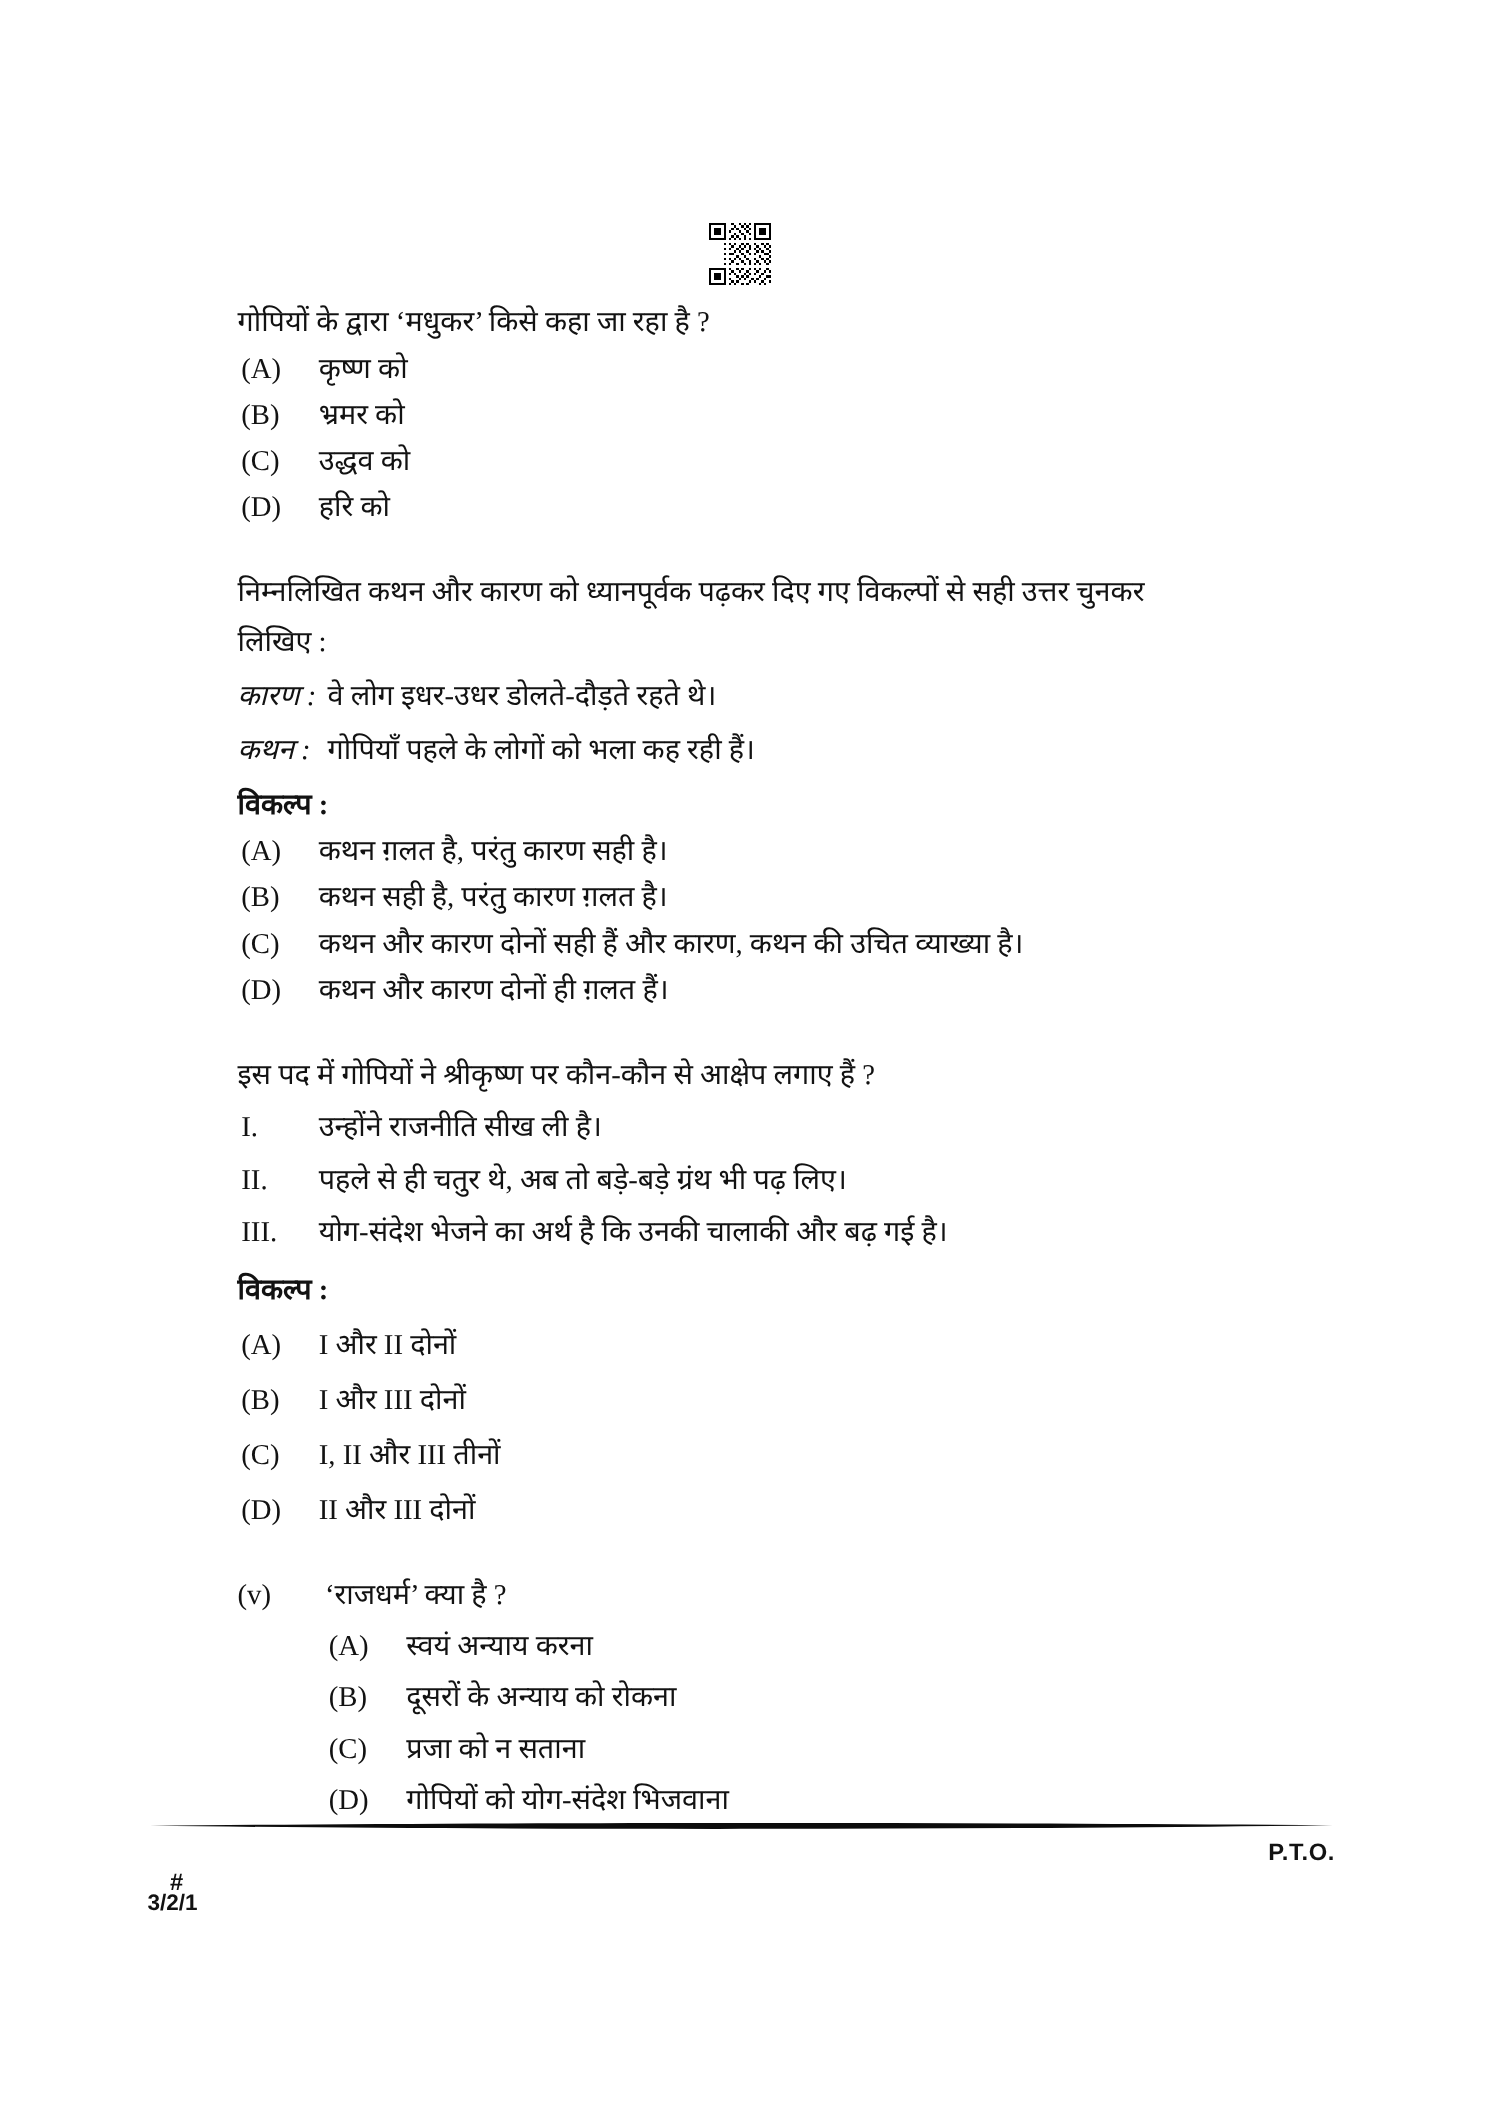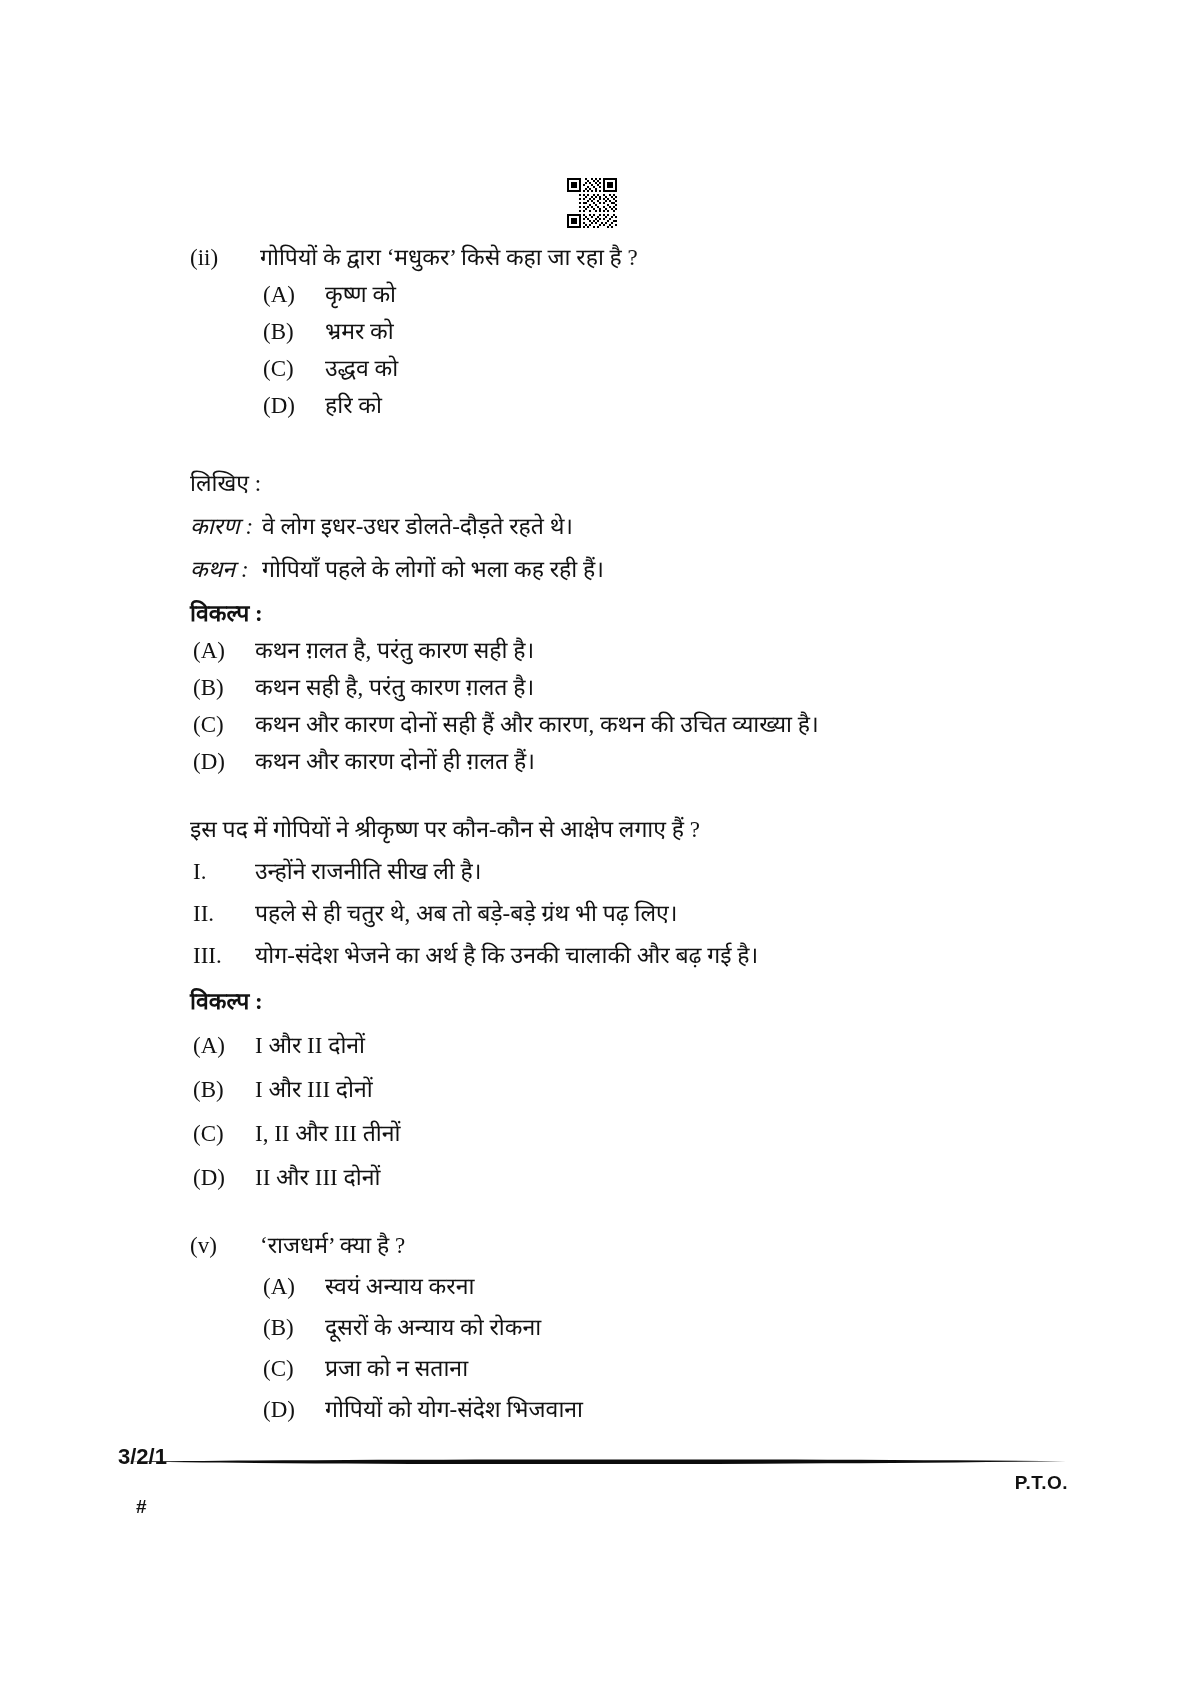--- a/index.html
+++ b/index.html
@@ -36,22 +36,22 @@
   .opt-letter { margin-left:3px; width:62px; flex:none; }
   .opt-text { flex:1; white-space:nowrap; }
   .q-iii .opt-row { margin-top:7px; }
   .q-iii .opt-row:first-of-type { margin-top:8px; }
   .q-iv .opt-row { margin-top:14px; }
   .q-iv .options-heading { margin-top:16px; }
   .q-v .opt-row { margin-top:11px; }
   
   .footer-rule { position:absolute; left:118px; top:1452px; width:950px; height:8px; }
   .footer-code {
-    position:absolute; left:118px; top:1444px;
-    font-family:"Liberation Sans",sans-serif; font-weight:bold; font-size:22px;
+    position:absolute; left:118px; top:1512px;
+    font-family:"Liberation Sans",sans-serif; font-weight:bold; font-size:18px;
   }
   .footer-hash {
     position:absolute; left:136px; top:1496px;
     font-family:"Liberation Sans",sans-serif; font-weight:bold; font-size:19px;
   }
   .footer-page {
     position:absolute; left:118px; top:1472px; width:950px; text-align:center;
     font-family:"Liberation Sans",sans-serif; font-weight:bold; font-size:22px;
   }
   .footer-pto {
@@ -76,21 +76,20 @@
         <rect x="1" y="19" width="5" height="5" fill="#fff"></rect>
         <rect x="2" y="20" width="3" height="3" fill="#000"></rect>
       <path fill="#000" d="M9 0h1v1H9zM12 0h1v1h-1zM14 0h1v1h-1zM16 0h1v1h-1zM10 1h1v1h-1zM13 1h1v1h-1zM15 1h1v1h-1zM9 2h1v1H9zM11 2h1v1h-1zM14 2h1v1h-1zM16 2h1v1h-1zM8 3h1v1H8zM12 3h1v1h-1zM15 3h1v1h-1zM10 4h1v1h-1zM13 4h1v1h-1zM16 4h1v1h-1zM9 5h1v1H9zM11 5h1v1h-1zM14 5h1v1h-1zM8 6h1v1H8zM10 6h1v1h-1zM12 6h1v1h-1zM14 6h1v1h-1zM16 6h1v1h-1zM6 8h1v1H6zM6 10h1v1H6zM6 12h1v1H6zM6 14h1v1H6zM6 16h1v1H6zM8 8h1v1H8zM10 8h1v1h-1zM13 8h1v1h-1zM15 8h1v1h-1zM9 9h1v1H9zM12 9h1v1h-1zM14 9h1v1h-1zM16 9h1v1h-1zM8 10h1v1H8zM11 10h1v1h-1zM13 10h1v1h-1zM16 10h1v1h-1zM10 11h1v1h-1zM12 11h1v1h-1zM15 11h1v1h-1zM8 12h1v1H8zM9 12h1v1H9zM13 12h1v1h-1zM16 12h1v1h-1zM11 13h1v1h-1zM14 13h1v1h-1zM8 14h1v1H8zM10 14h1v1h-1zM12 14h1v1h-1zM15 14h1v1h-1zM9 15h1v1H9zM13 15h1v1h-1zM16 15h1v1h-1zM8 16h1v1H8zM11 16h1v1h-1zM14 16h1v1h-1zM16 16h1v1h-1zM18 8h1v1h-1zM21 8h1v1h-1zM23 8h1v1h-1zM19 9h1v1h-1zM22 9h1v1h-1zM24 9h1v1h-1zM18 10h1v1h-1zM20 10h1v1h-1zM23 10h1v1h-1zM19 11h1v1h-1zM21 11h1v1h-1zM24 11h1v1h-1zM18 12h1v1h-1zM22 12h1v1h-1zM23 12h1v1h-1zM20 13h1v1h-1zM24 13h1v1h-1zM18 14h1v1h-1zM21 14h1v1h-1zM23 14h1v1h-1zM19 15h1v1h-1zM22 15h1v1h-1zM24 15h1v1h-1zM18 16h1v1h-1zM20 16h1v1h-1zM23 16h1v1h-1zM8 18h1v1H8zM11 18h1v1h-1zM13 18h1v1h-1zM16 18h1v1h-1zM18 18h1v1h-1zM20 18h1v1h-1zM23 18h1v1h-1zM9 19h1v1H9zM12 19h1v1h-1zM15 19h1v1h-1zM19 19h1v1h-1zM22 19h1v1h-1zM24 19h1v1h-1zM8 20h1v1H8zM10 20h1v1h-1zM14 20h1v1h-1zM16 20h1v1h-1zM18 20h1v1h-1zM21 20h1v1h-1zM11 21h1v1h-1zM13 21h1v1h-1zM15 21h1v1h-1zM20 21h1v1h-1zM23 21h1v1h-1zM24 21h1v1h-1zM8 22h1v1H8zM12 22h1v1h-1zM14 22h1v1h-1zM17 22h1v1h-1zM19 22h1v1h-1zM22 22h1v1h-1zM9 23h1v1H9zM11 23h1v1h-1zM16 23h1v1h-1zM18 23h1v1h-1zM21 23h1v1h-1zM24 23h1v1h-1zM8 24h1v1H8zM10 24h1v1h-1zM13 24h1v1h-1zM15 24h1v1h-1zM20 24h1v1h-1zM22 24h1v1h-1z"></path>
     </svg>
   </div>
 
   <div class="content">
 
     <div class="question q-ii">
       <div class="q-row">
-        <div class="q-num">(ii)</div>
         <div class="q-body">
           <div class="q-text">गोपियों के द्वारा ‘मधुकर’ किसे कहा जा रहा है ?</div>
           <div class="opt-row">
             <span class="opt-letter">(A)</span>
             <span class="opt-text">कृष्ण को</span>
           </div>
           <div class="opt-row">
             <span class="opt-letter">(B)</span>
             <span class="opt-text">भ्रमर को</span>
           </div>
@@ -102,20 +101,21 @@
             <span class="opt-letter">(D)</span>
             <span class="opt-text">हरि को</span>
           </div>
         </div>
       </div>
     </div>
 
     <div class="question q-iii">
       <div class="q-row">
         <div class="q-body">
+          <div class="q-text">निम्नलिखित कथन और कारण को ध्यानपूर्वक पढ़कर दिए गए विकल्पों से सही उत्तर चुनकर</div>
           <div class="q-line2">लिखिए :</div>
           <div class="stmt-row">
             <span class="stmt-label">कारण :</span>
             <span class="stmt-text">वे लोग इधर-उधर डोलते-दौड़ते रहते थे।</span>
           </div>
           <div class="stmt-row">
             <span class="stmt-label">कथन :</span>
             <span class="stmt-text">गोपियाँ पहले के लोगों को भला कह रही हैं।</span>
           </div>
           <div class="options-heading">विकल्प :</div>

